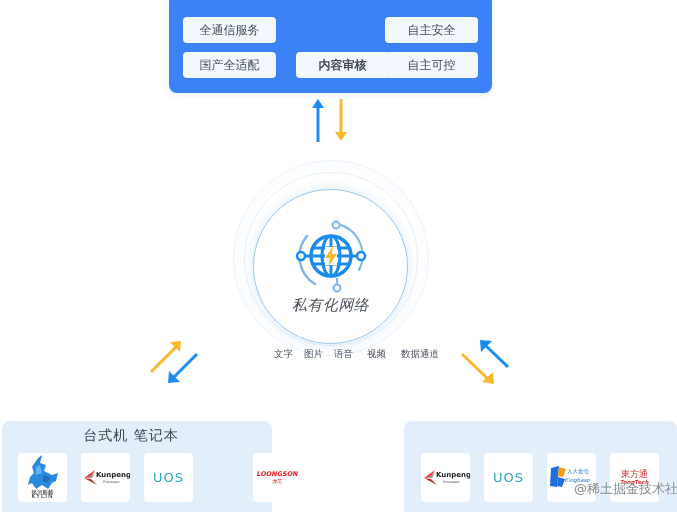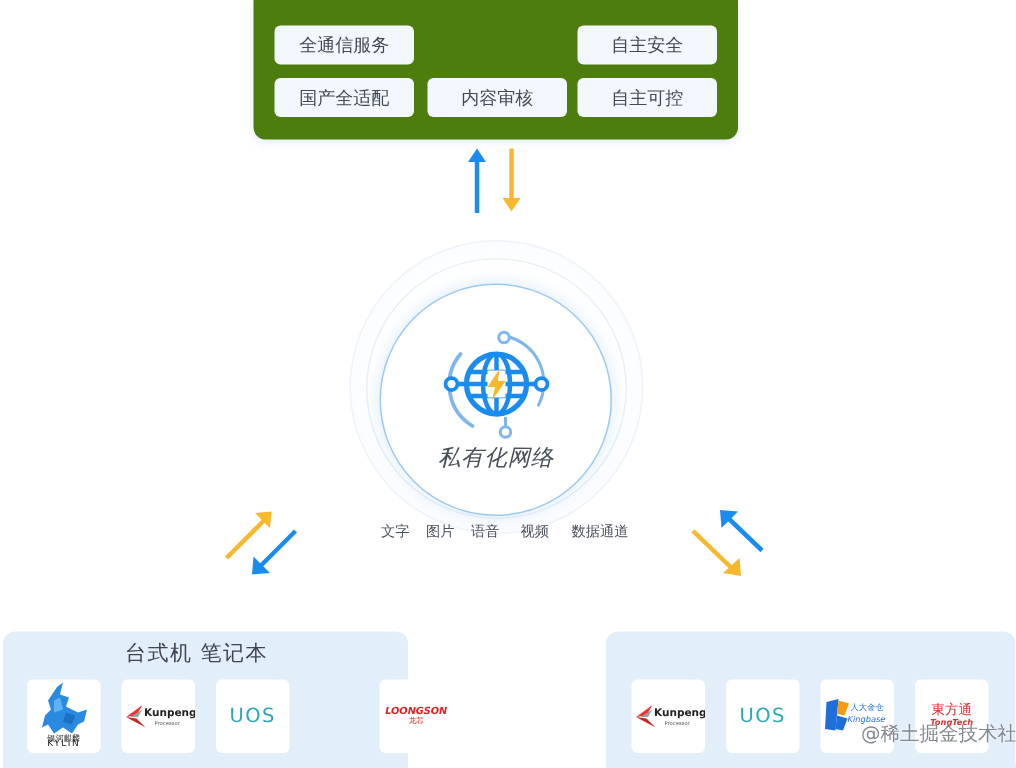--- a/index.html
+++ b/index.html
@@ -1,21 +1,21 @@
 <!DOCTYPE html>
 <html><head>
 <meta charset="utf-8">
 <style>
   * { box-sizing: border-box; margin: 0; padding: 0; }
   html, body { width: 677px; height: 512px; background: #ffffff; overflow: hidden; }
   body { position: relative; font-family: "DejaVu Sans", "Liberation Sans", sans-serif; color: #3a3f4b; }
 
   .top-panel {
     position: absolute; left: 169px; top: 0; width: 323px; height: 93px;
-    background: #4d7c0f; border-radius: 0 0 8px 8px;
+    background: #3b82f6; border-radius: 0 0 8px 8px;
     box-shadow: 0 2px 6px rgba(120,160,220,0.18);
   }
   .feature {
     position: absolute; height: 26px; width: 93px;
     background: #f3f8fe; border-radius: 4px;
     display: flex; align-items: center; justify-content: center;
     font-size: 12px; color: #444a55;
   }
 
   .arrow { position: absolute; }
@@ -40,21 +40,21 @@
     box-shadow: 0 0 12px rgba(150,195,240,0.35);
   }
   .center-title {
     position: absolute; left: 253px; top: 296px; width: 155px; text-align: center;
     font-size: 15px; color: #4a4f5c; letter-spacing: 0.5px; font-style: italic;
   }
   .media-row {
     position: absolute; top: 348px; left: 0; width: 677px; height: 14px;
     font-size: 9.5px; color: #4a4f5c;
   }
-  .media-row span { position: absolute; }
+  .media-row span { position: absolute; margin-left: 20px; }
 
   .bottom-panel {
     position: absolute; top: 421px; height: 91px;
     background: #e3eefb; border-radius: 8px 8px 0 0;
   }
   .panel-title {
     position: absolute; top: 6px; left: 0; width: 100%; text-align: center;
     font-size: 14px; color: #3f4450; letter-spacing: 1px;
   }
   .logo-card {
@@ -71,21 +71,21 @@
     margin-left: 38px;
   }
 </style>
 </head>
 <body>
 
 <div class="top-panel">
   <div class="feature" style="left:14px; top:17px;">全通信服务</div>
   <div class="feature" style="left:216px; top:17px;">自主安全</div>
   <div class="feature" style="left:14px; top:52px;">国产全适配</div>
-  <div class="feature" style="left:116px; top:52px;">内容审核</div>
+  <div class="feature" style="left:127px; top:52px;font-weight:bold;">内容审核</div>
   <div class="feature" style="left:216px; top:52px;">自主可控</div>
 </div>
 
 <svg class="arrow" style="left:310px; top:96px;" width="40" height="50" viewBox="0 0 40 50">
   <line x1="8" y1="46" x2="8" y2="10" stroke="#1a8cf0" stroke-width="3"></line>
   <polygon points="2,12 8,3 14,12" fill="#1a8cf0"></polygon>
   <line x1="31" y1="3" x2="31" y2="38" stroke="#f7b82b" stroke-width="3"></line>
   <polygon points="25,36 31,45 37,36" fill="#f7b82b"></polygon>
 </svg>
 

